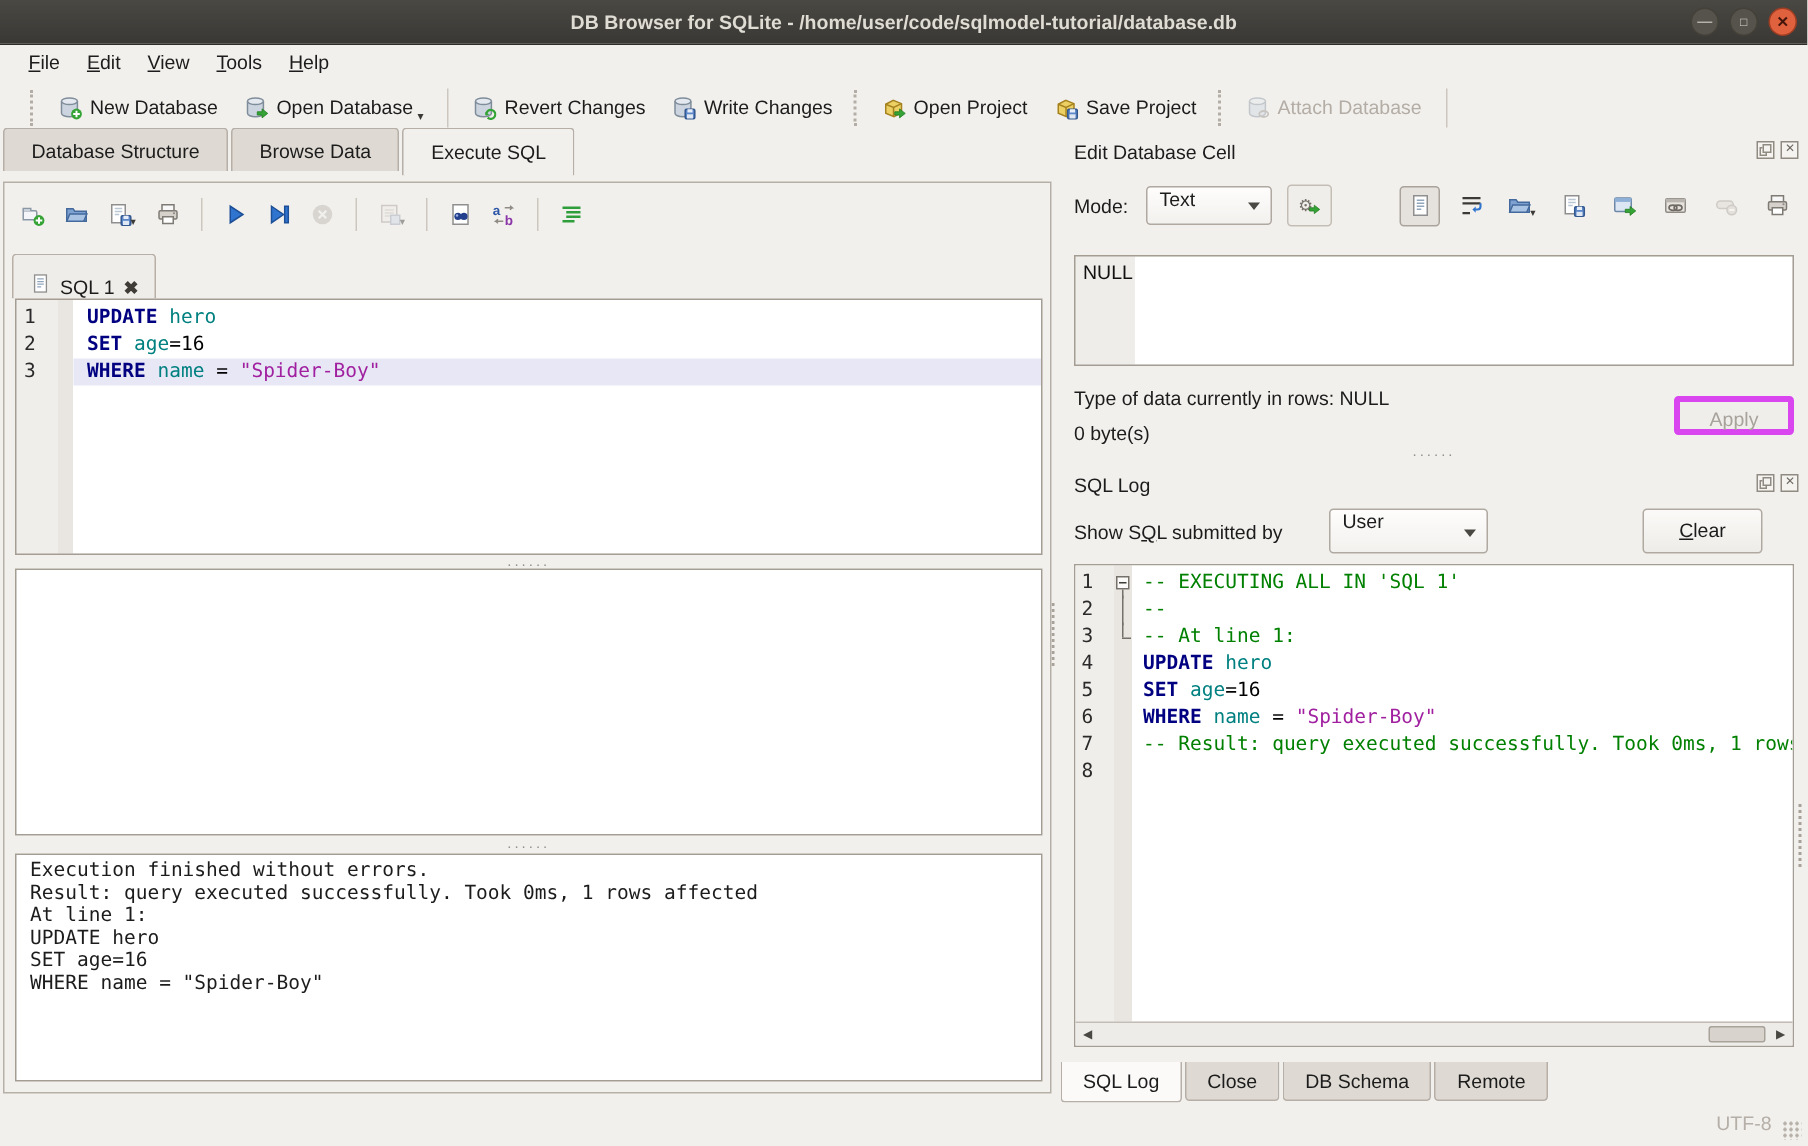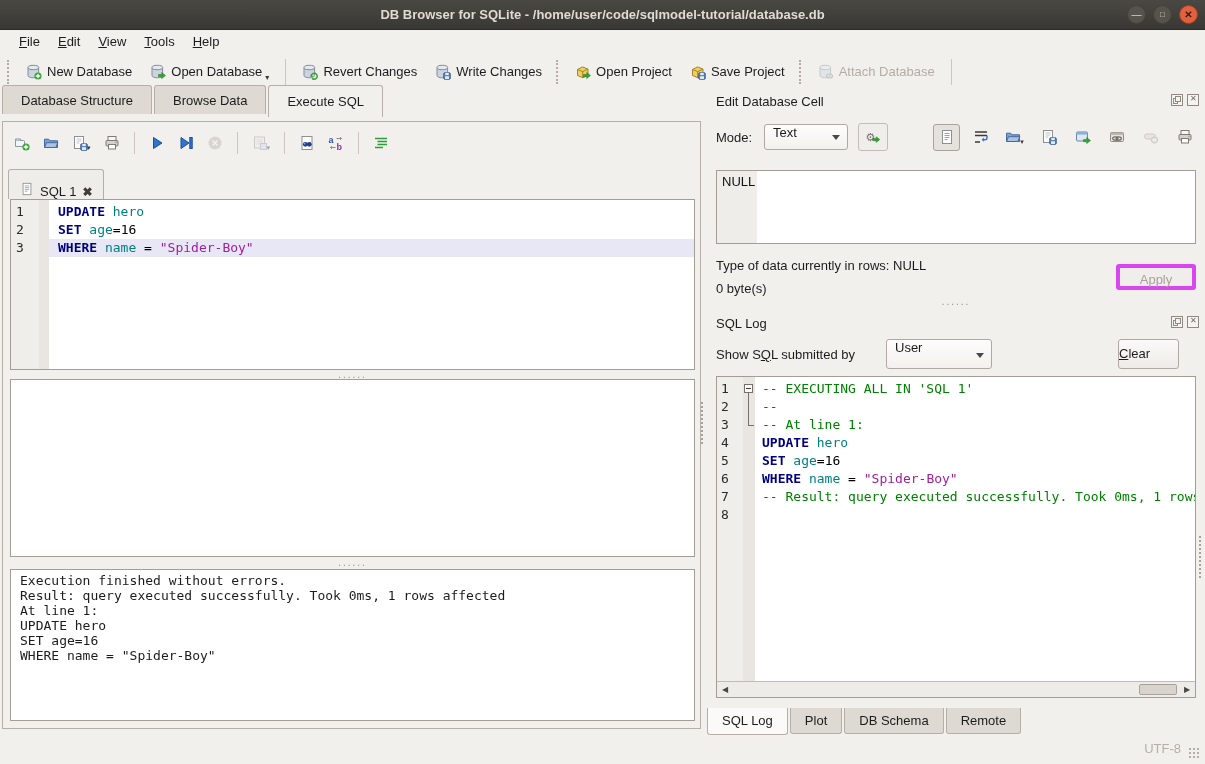--- a/index.html
+++ b/index.html
@@ -10,21 +10,21 @@
   .titlebar{position:absolute;left:0;top:0;width:100%;height:30px;background:linear-gradient(#4a4843,#3a3834);border-bottom:1px solid #2c2b27;display:flex;align-items:center;justify-content:center}
   .title{color:#dfdcd4;font-weight:bold;font-size:13px}
   .winbtns{position:absolute;right:7px;top:5px;display:flex;gap:7px}
   .wbtn{width:19px;height:19px;border-radius:50%;display:flex;align-items:center;justify-content:center;font-size:10px;color:#d8d5cd;background:#55534b;border:1px solid #434138}
   .wbtn.maximize{font-size:8px}
   .wbtn.close{background:#e0613e;border-color:#9e3d22;color:#43150a;font-weight:bold}
 
   
   .menubar{position:absolute;left:0;top:31px;width:100%;height:22px;display:flex;align-items:center;padding-left:10px}
   .mitem{padding:0 9px;line-height:22px}
-  .toolbar{position:absolute;left:0;top:53px;width:100%;height:37px;display:flex;align-items:center;padding-left:2px}
+  .toolbar{position:absolute;left:0;top:53px;width:100%;height:37px;display:flex;align-items:center;padding-left:15px}
   .thandle{width:3px;height:24px;border-left:2px dotted #b3ada5;margin:0 7px 0 5px}
   .tsep{width:1px;height:26px;background:#ccc6be;margin:0 7px}
   .tbtn{display:flex;align-items:center;gap:5px;padding:0 9px;height:30px;border-radius:3px}
   .tbtn .ticn svg{display:block}
   .tbtn.dis .tlbl{color:#b3ada5}
   .tbtn.dis .ticn{opacity:.4}
   .caret{font-size:8px;color:#3c3a36;margin-left:-2px;margin-top:12px}
 
   
   .maintabs{position:absolute;left:2px;top:85px;display:flex;align-items:flex-start;height:32px;z-index:3}
@@ -90,21 +90,21 @@
   .cbtn.pressed{background:#e5e1dc;border:1px solid #a9a39b}
   .cbtn.dis{opacity:.45}
 
   #cellbox{position:absolute;left:9px;top:80px;width:480px;height:74px;border:1px solid #a49d94;background:linear-gradient(90deg,#efede9 0,#efede9 40px,#fff 40px)}
   #cellvalue{position:absolute;left:5px;top:3px;color:#111}
   #typeinfo{position:absolute;left:9px;top:168px}
   #sizeinfo{position:absolute;left:9px;top:191px}
   #applybtn{position:absolute;left:409px;top:174px;width:80px;height:26px;border:4px solid #d946ef;border-radius:3px;background:#f0eeea;color:#a7a29b;text-align:center;line-height:24px}
   .rsplit{position:absolute;left:0;top:208px;width:100%;text-align:center;color:#96908a;font-size:10px;letter-spacing:2px;line-height:8px;height:8px;overflow:hidden}
   #filter-label{position:absolute;left:9px;top:257px}
-  #clear-btn{position:absolute;left:411px;top:249px;width:61px;height:30px;border:1px solid #b0a9a1;border-radius:3px;background:linear-gradient(#fbfaf8,#eeece8);line-height:28px}
+  #clear-btn{position:absolute;left:388px;top:249px;width:80px;height:30px;border:1px solid #b0a9a1;border-radius:3px;background:linear-gradient(#fbfaf8,#eeece8);text-align:center;line-height:28px}
 
   #logbox{position:absolute;left:9px;top:286px;width:480px;height:322px;border:1px solid #a49d94;background:#fff;display:flex;flex-direction:column}
   #logbody{flex:1;overflow:hidden;padding-top:3px;
     background:linear-gradient(90deg,#f0eeea 0,#f0eeea 26px,#e9e6e1 26px,#e9e6e1 38px,#fff 38px);
     font-family:"DejaVu Sans Mono",monospace;font-size:13px}
   .fbox{position:absolute;left:1px;top:4px;width:9px;height:9px;border:1px solid #757069;background:#fbfaf8}
   .fbox::after{content:"";position:absolute;left:1px;top:3px;width:5px;height:1px;background:#3f3b36}
   .ftail{position:absolute;left:5px;top:13px;bottom:-1px;width:1px;background:#757069}
   .fline{position:absolute;left:5px;top:-1px;bottom:-1px;width:1px;background:#757069}
   .fline.half{bottom:auto;height:10px}
@@ -554,20 +554,20 @@
       <div class="sb-arrow">◀</div>
       <div class="sb-track">
         <div class="sb-thumb"></div>
       </div>
       <div class="sb-arrow">▶</div>
     </div>
   </div>
 
   <div id="bottomtabs">
       <div class="btab act">SQL Log</div>
-      <div class="btab">Plot</div>
+      <div class="btab">Close</div>
       <div class="btab">DB Schema</div>
       <div class="btab">Remote</div>
     </div>
 </div>
 
 <div id="statusenc">UTF-8</div>
 <div class="grip"></div>
 
 </body></html>

